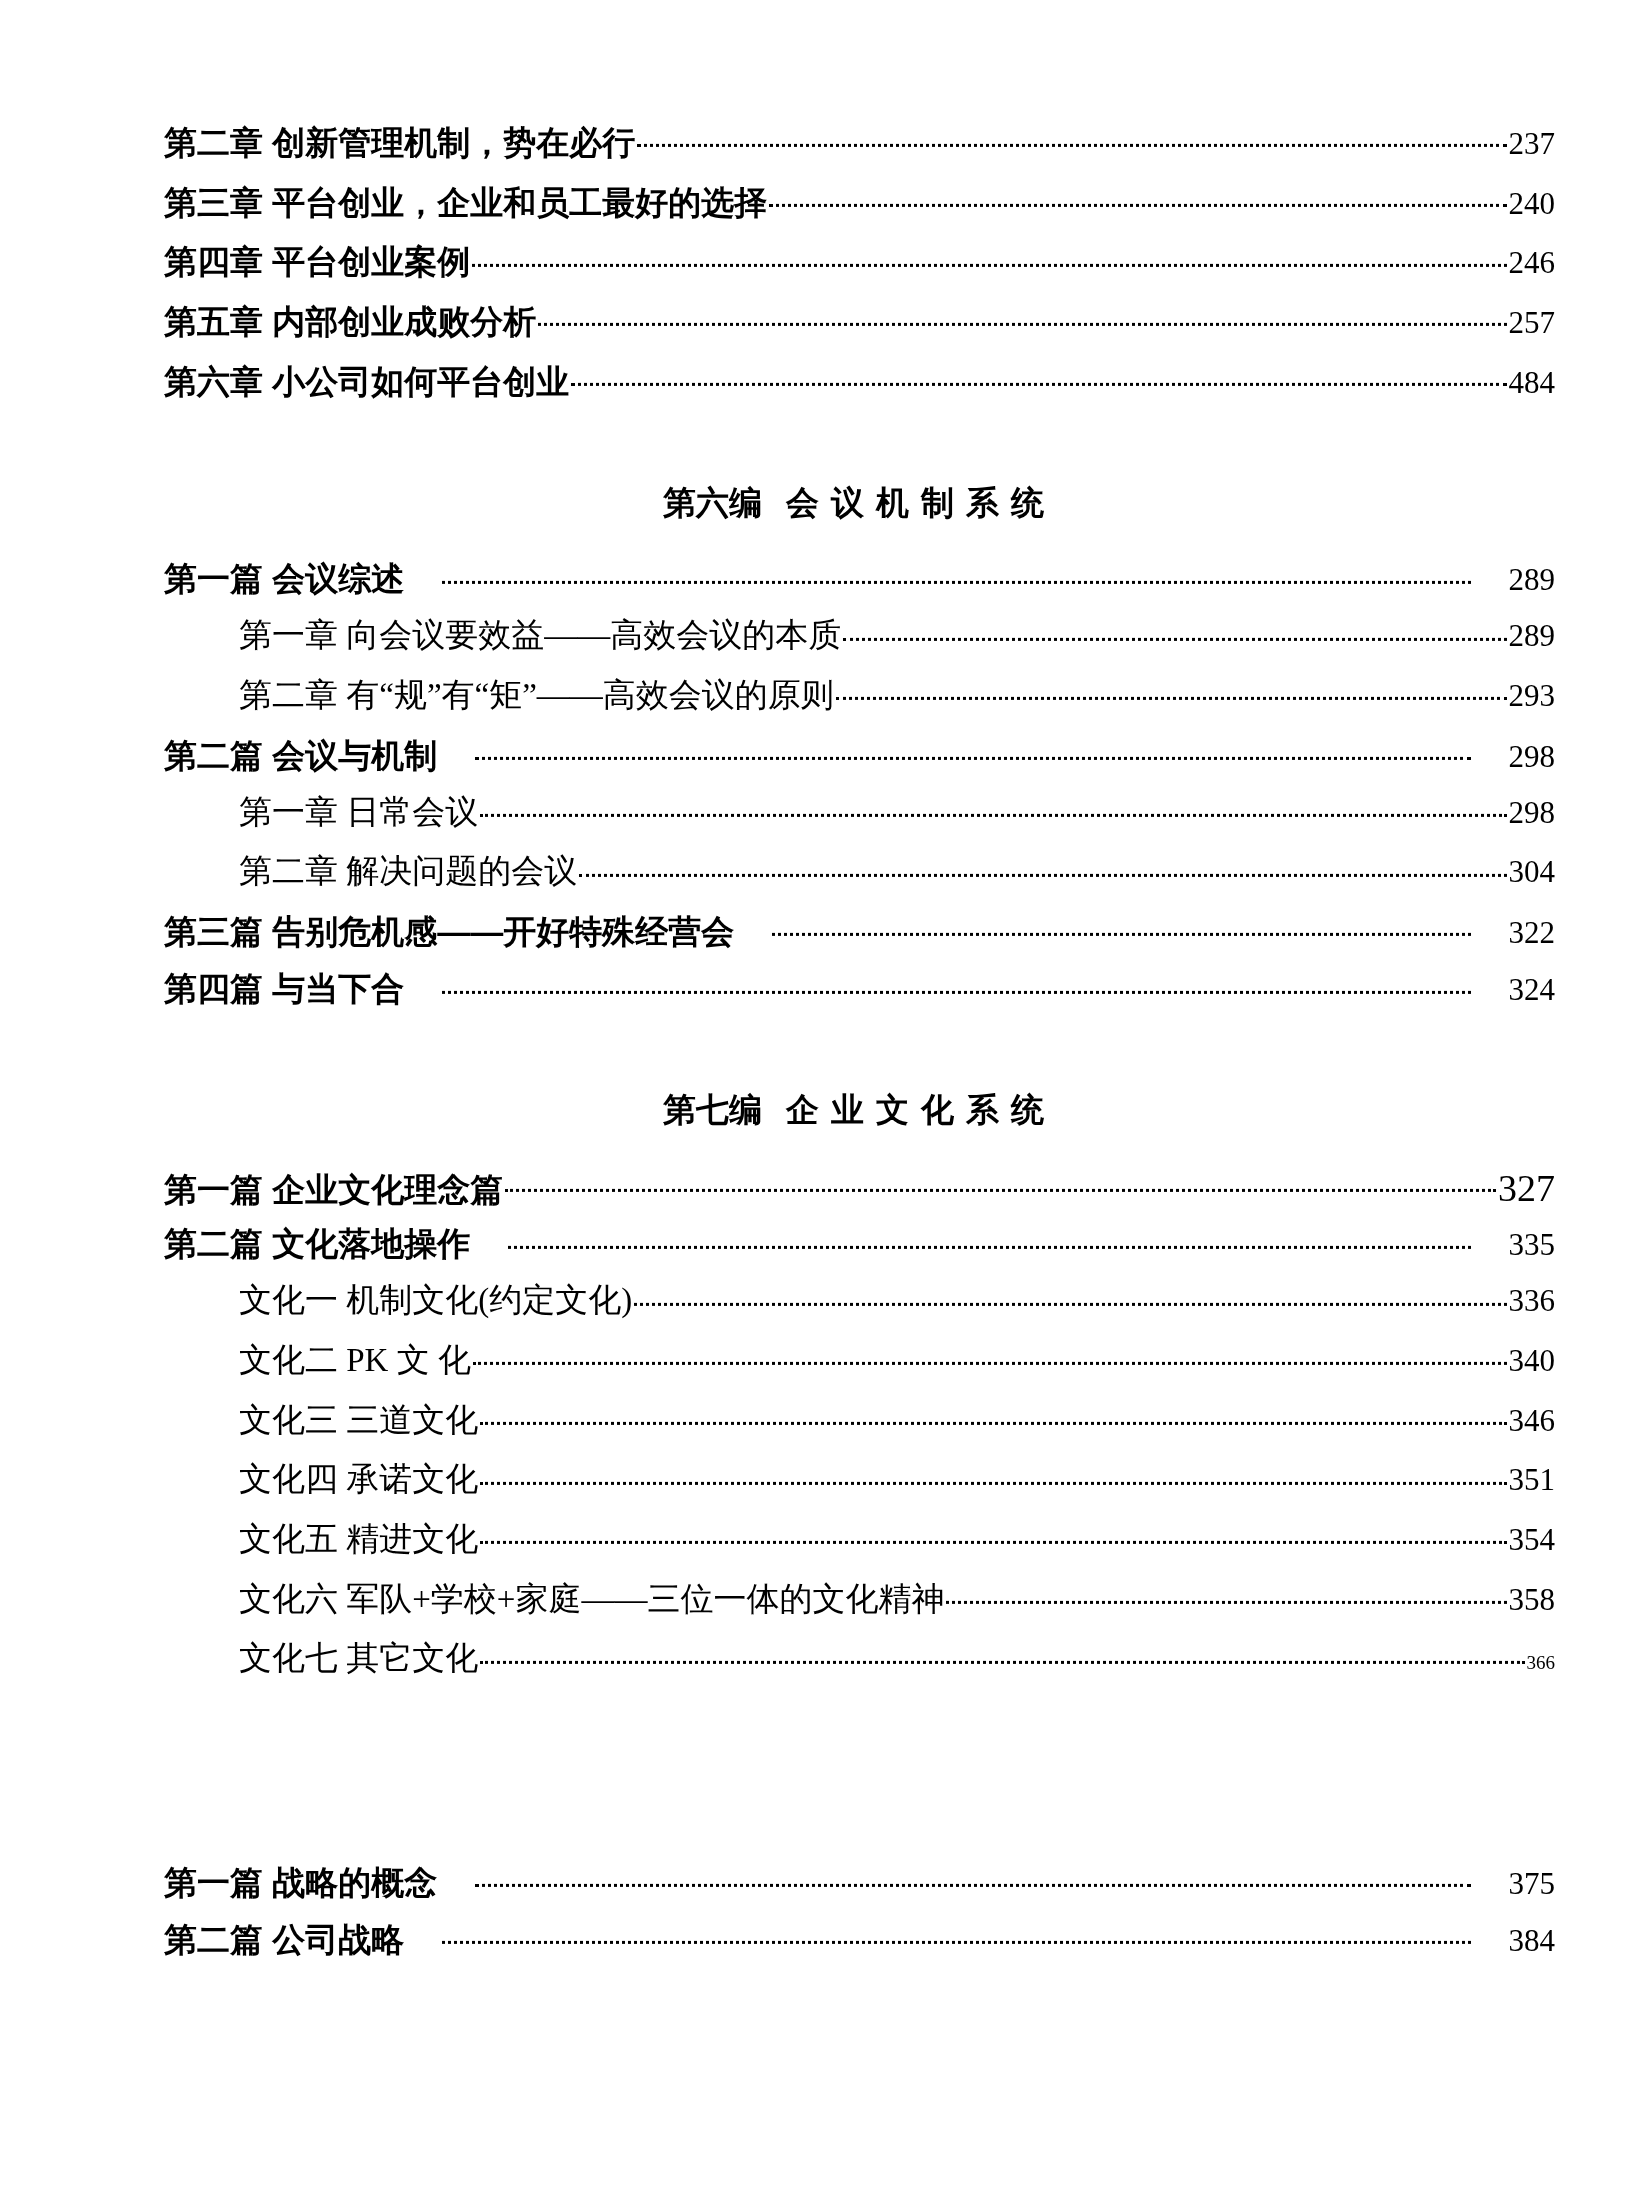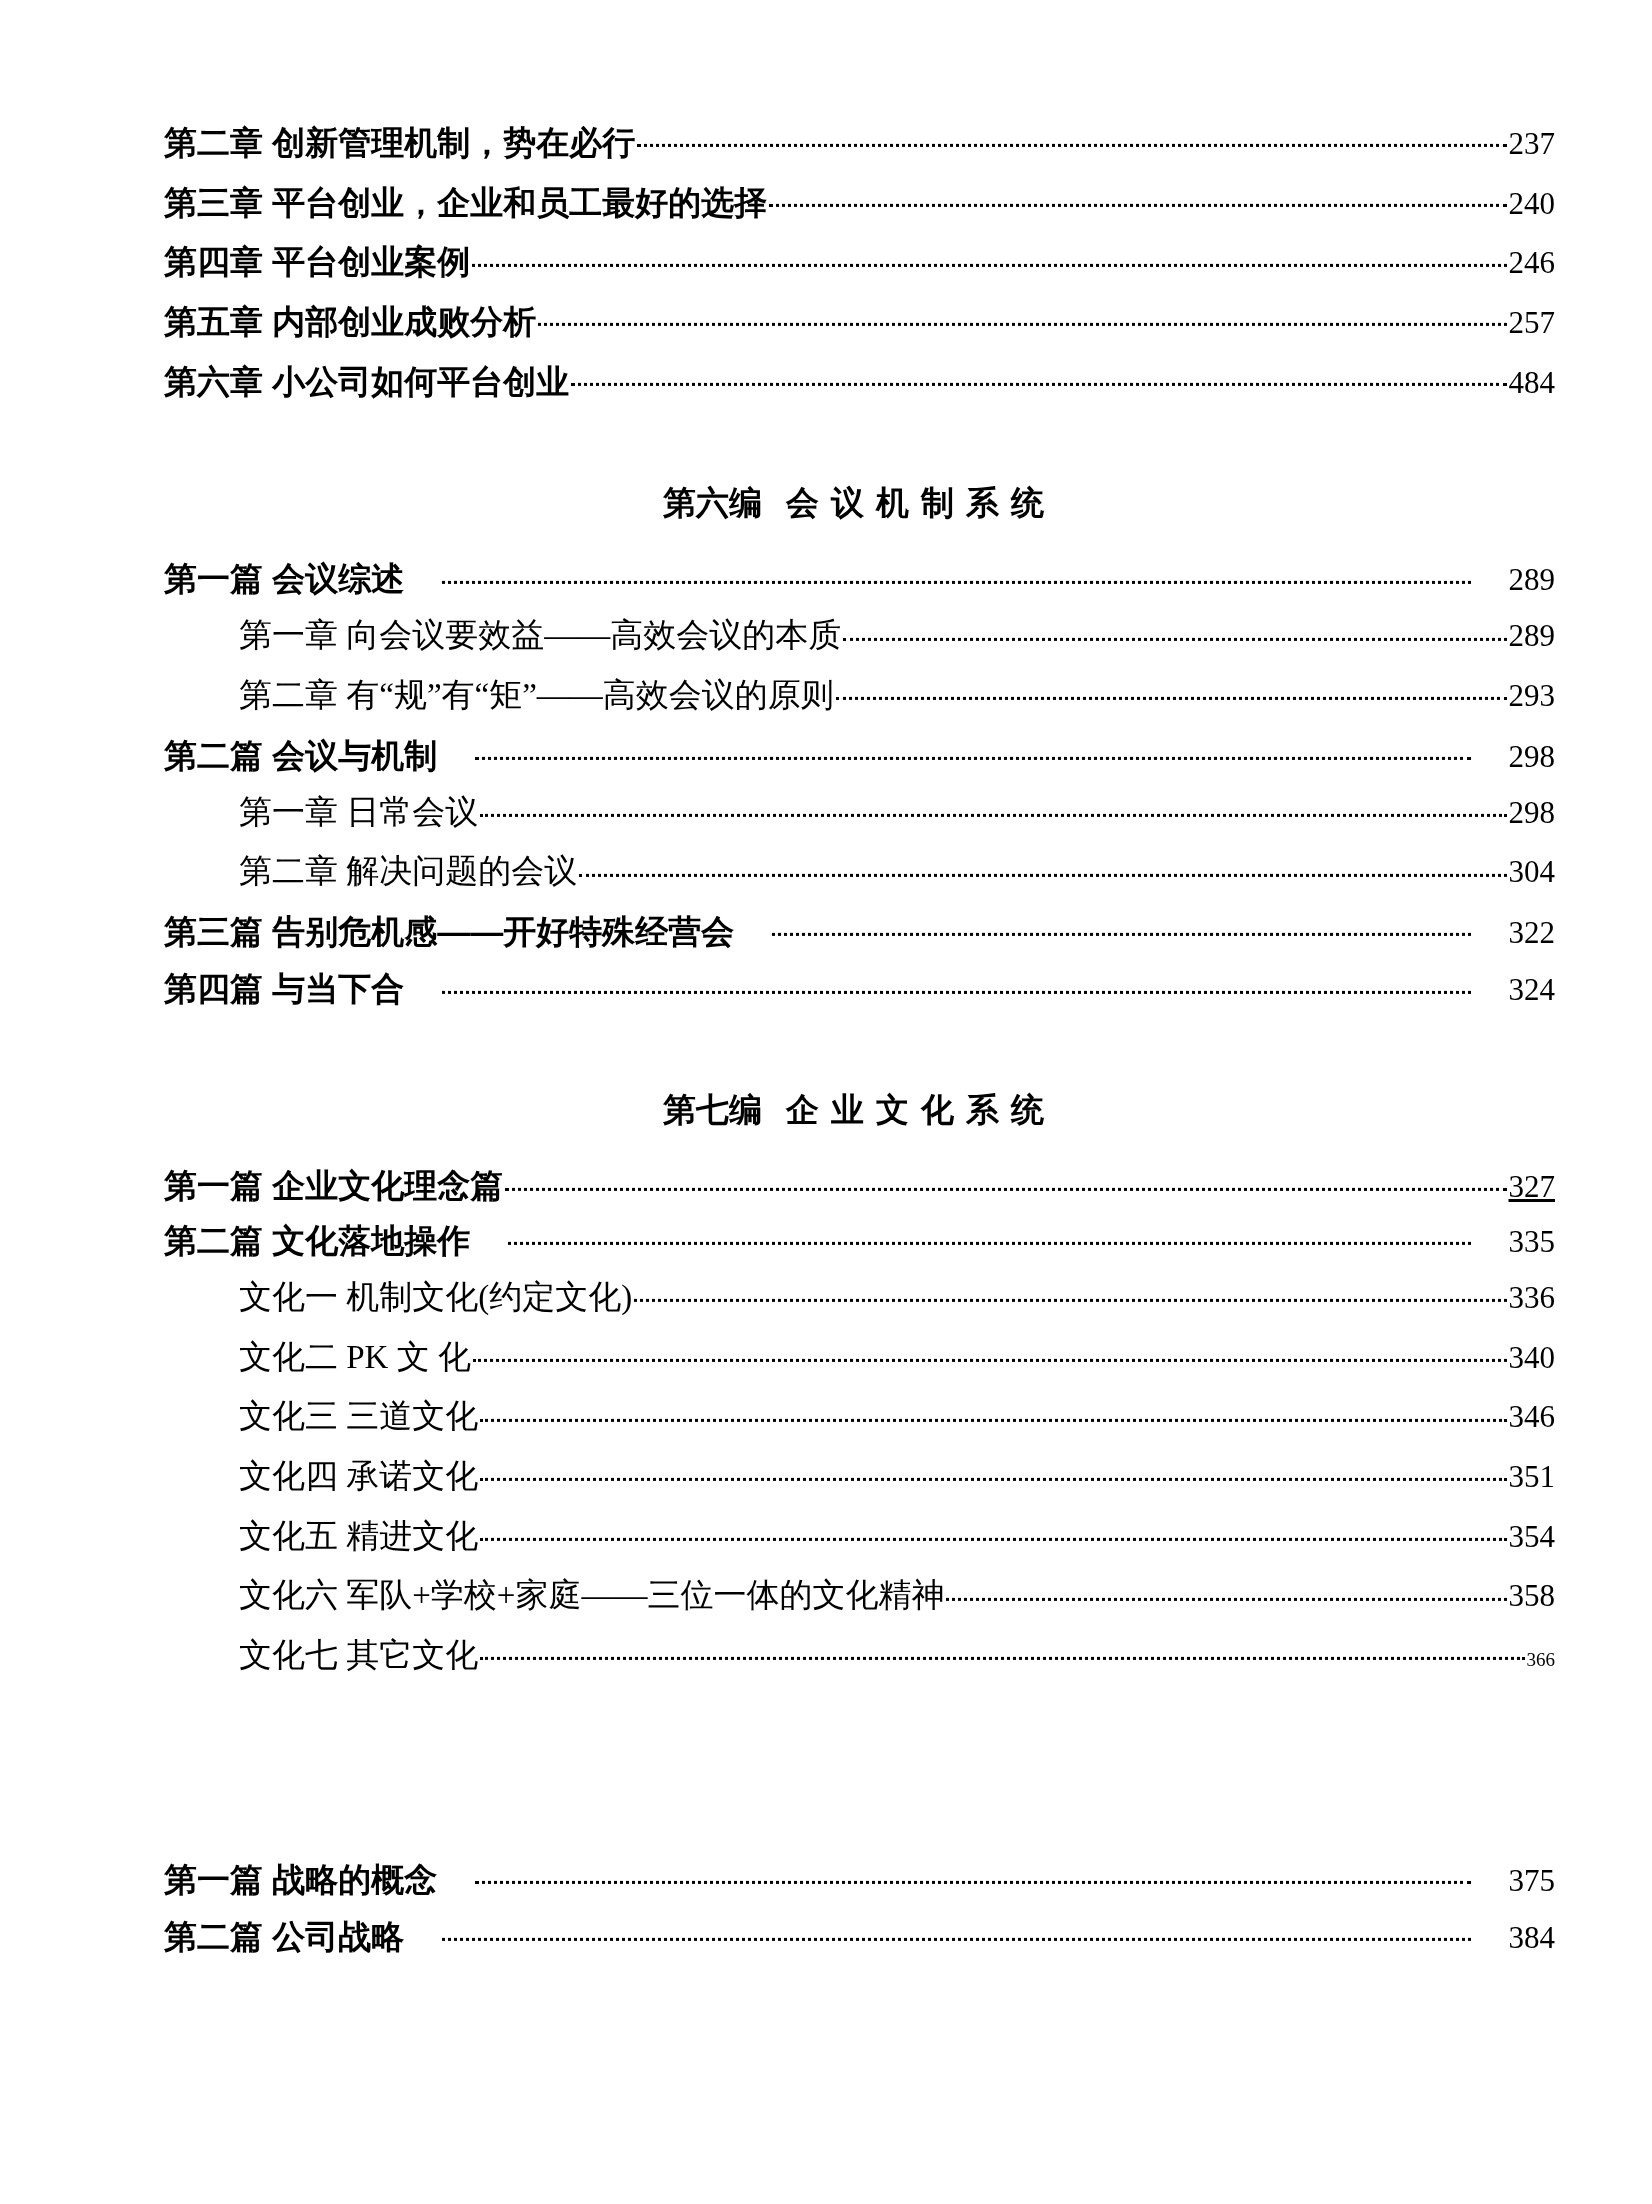--- a/index.html
+++ b/index.html
@@ -85,21 +85,21 @@
 
   
   .lvl-pian-reg {
     font-family: "Liberation Sans", "DejaVu Sans", sans-serif;
     font-weight: 600;
     font-size: 33px;
     line-height: 1.0;
     margin-bottom: 22.5px;
     padding-left: 0;
   }
-  .lvl-pian-reg .toc-page { font-size: 31px; font-weight: 400; text-decoration: underline; }
+  .lvl-pian-reg .toc-page { font-size: 38px; font-weight: 400; }
 
   
   .lvl-sub {
     font-family: "Liberation Serif", "DejaVu Serif", serif;
     font-weight: 400;
     font-size: 33px;
     line-height: 1.0;
     margin-bottom: 25px;
     padding-left: 75px;
   }

